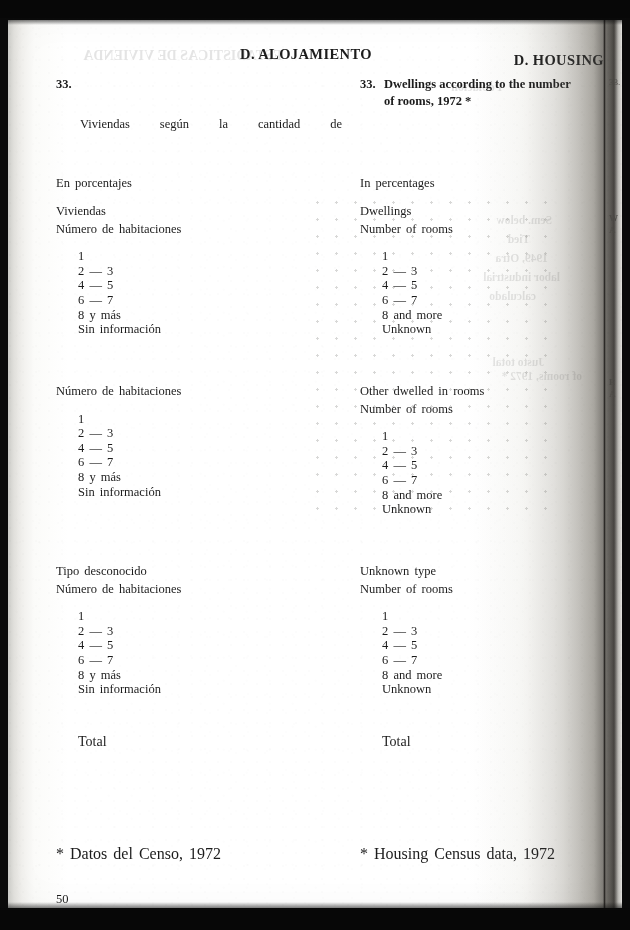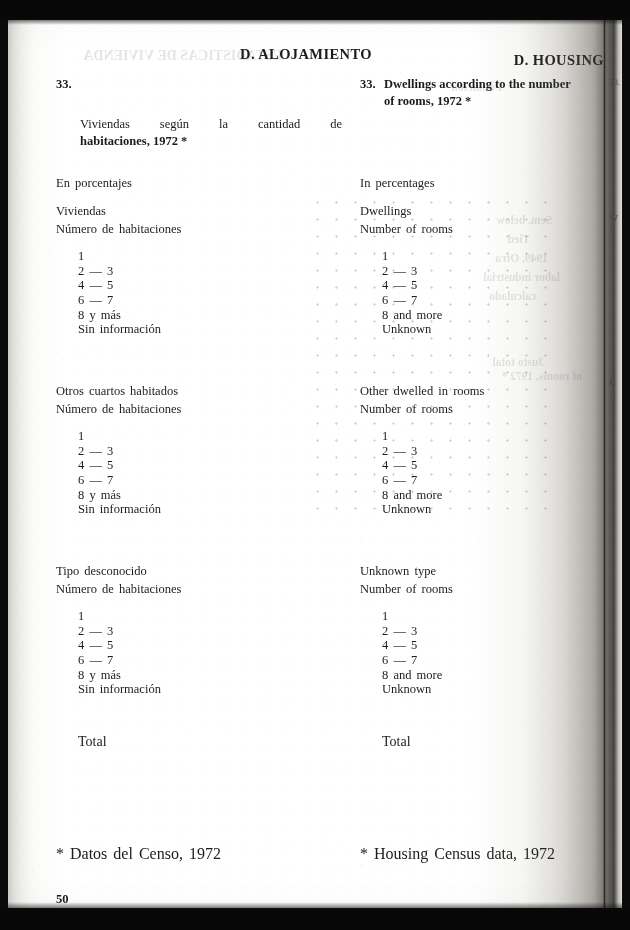--- a/index.html
+++ b/index.html
@@ -177,21 +177,21 @@
     padding: 0 0 0 22px;
   }
   .block li { white-space: nowrap; word-spacing: 2px; line-height: 14.6px; }
 
   .total { position: absolute; font-size: 14px; padding-left: 22px; }
 
   .footnote { position: absolute; top: 827px; font-size: 16px; word-spacing: 2px; }
   #fn-es { left: 48px; }
   #fn-en { left: 352px; }
 
-  #folio { position: absolute; left: 48px; top: 874px; font-size: 12.5px; font-weight: bold; }
+  #folio { position: absolute; left: 48px; top: 874px; font-size: 12.5px; }
 </style>
 </head>
 <body>
 
 <div id="scan">
 
   <div id="paper">
 
     <div id="grain"></div>
 
@@ -211,21 +211,20 @@
 
     <div id="content">
 
       <div id="head-es">D.  ALOJAMIENTO</div>
       <div id="head-en">D.  HOUSING</div>
 
       <div class="title" id="title-es">
         <span class="num">33.</span>
         <span class="txt">
           <span class="l1">Viviendas según la cantidad de</span>
-          <span class="l2">habitaciones, 1972 *</span>
         </span>
       </div>
 
       <div class="title" id="title-en">
         <span class="num">33.</span>
         <span class="txt">
           <span class="l1">Dwellings according to the number</span>
           <span class="l2">of rooms, 1972 *</span>
         </span>
       </div>
@@ -256,21 +255,20 @@
           <li>1</li>
           <li>2 — 3</li>
           <li>4 — 5</li>
           <li>6 — 7</li>
           <li>8 and more</li>
           <li>Unknown</li>
         </ul>
       </div>
 
       <div class="block col-es" style="top:365px;">
-        <div class="hdr">Otros cuartos habitados</div>
         <div class="hdr">Número de habitaciones</div>
         <ul>
           <li>1</li>
           <li>2 — 3</li>
           <li>4 — 5</li>
           <li>6 — 7</li>
           <li>8 y más</li>
           <li>Sin información</li>
         </ul>
       </div>

